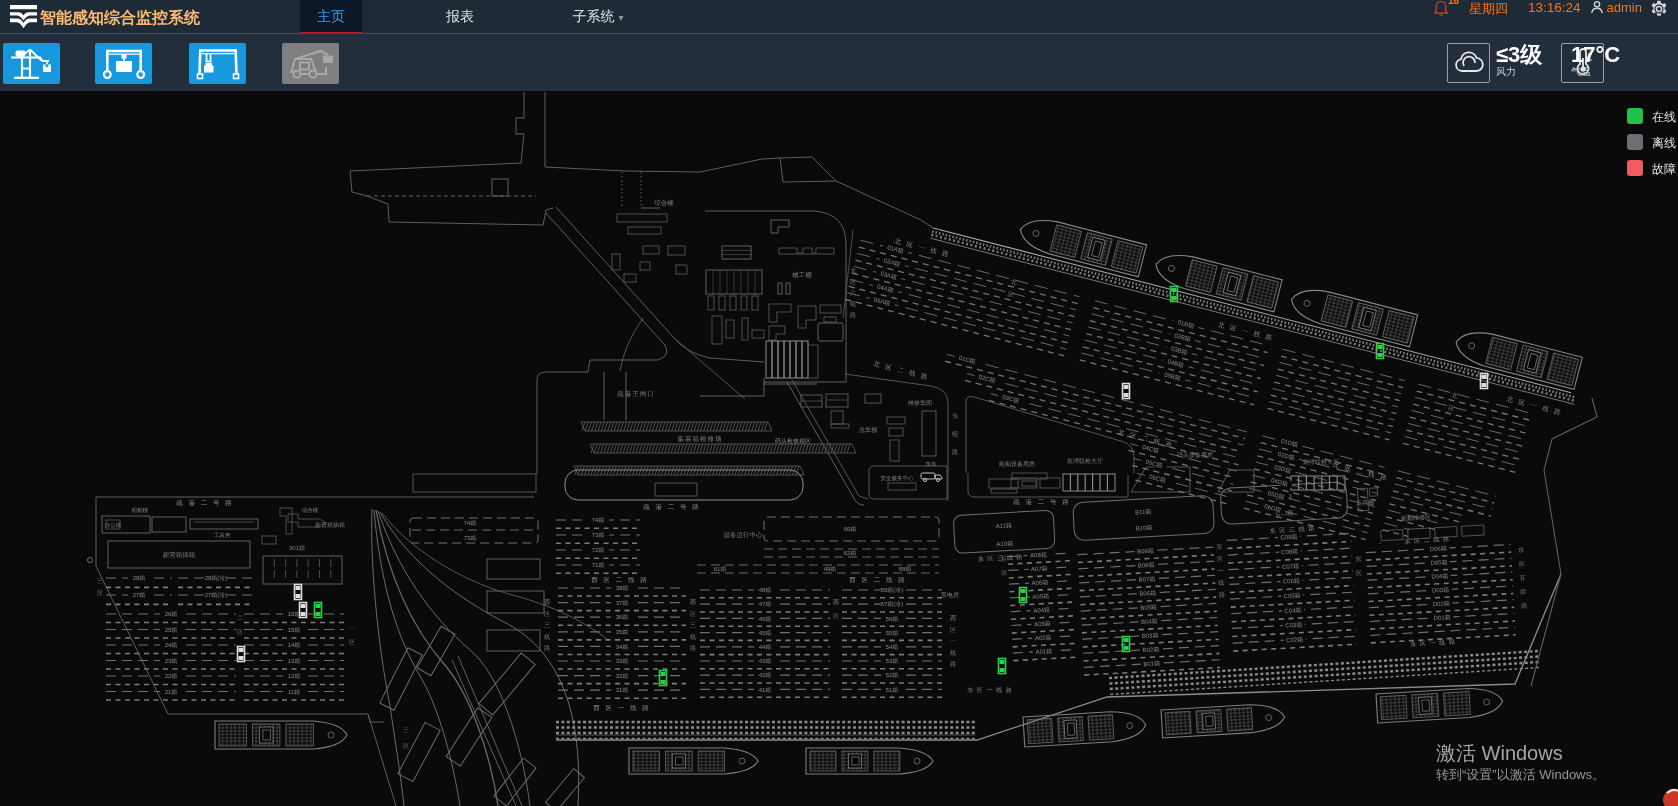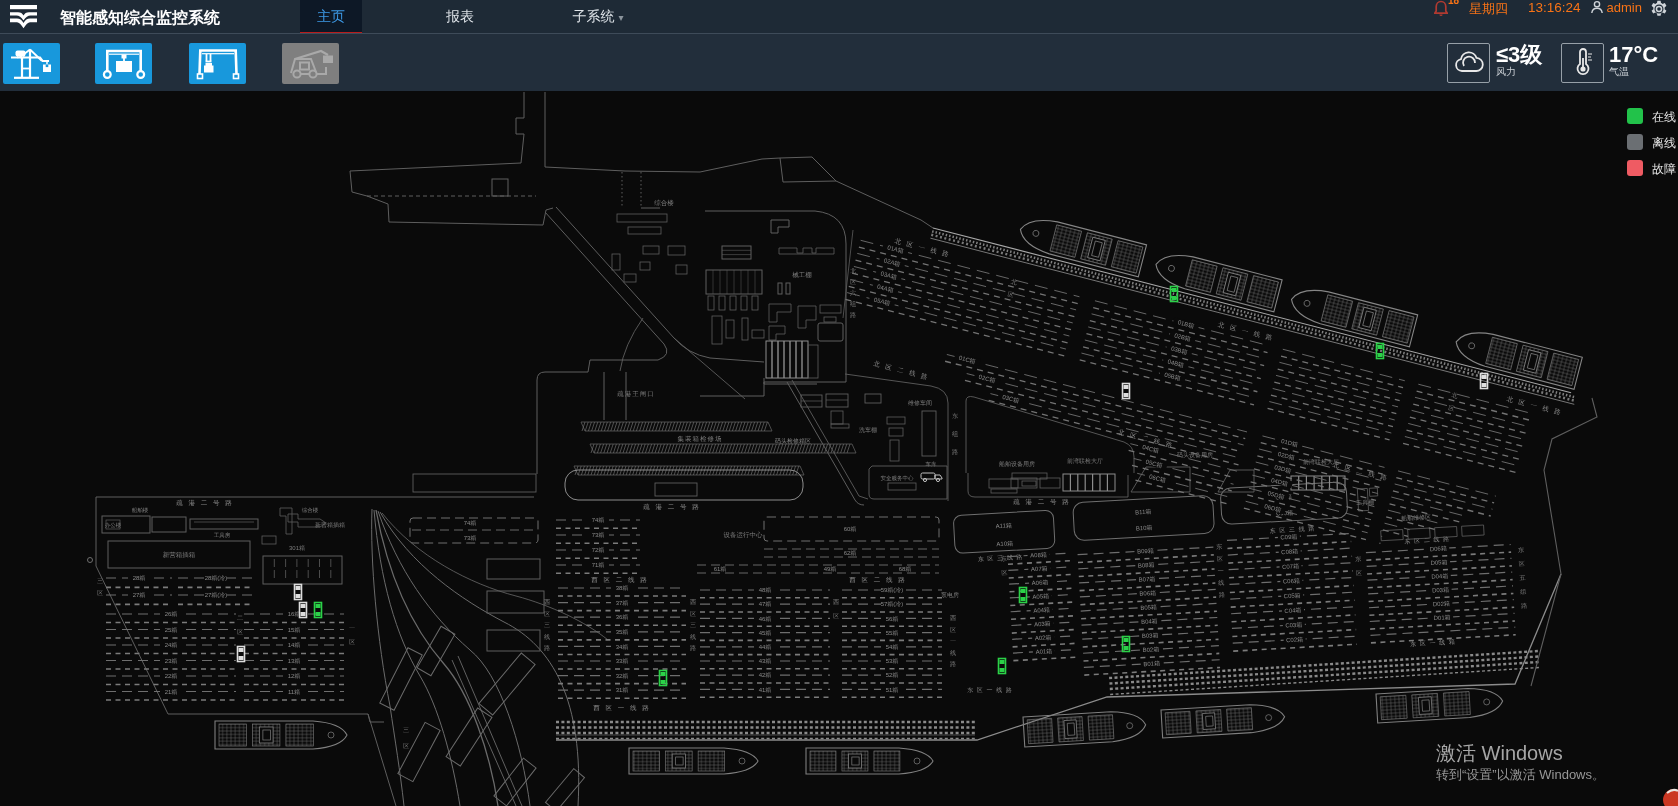--- a/index.html
+++ b/index.html
@@ -1,18 +1,18 @@
 <!DOCTYPE html>
 <html><head><meta charset="utf-8">
 <style>
 *{margin:0;padding:0;box-sizing:border-box}
 html,body{width:1678px;height:806px;overflow:hidden;background:#0a0a0a;font-family:"Liberation Sans",sans-serif}
 .hdr{position:absolute;left:0;top:0;width:1678px;height:33px;background:#1e2a36}
 .logo{position:absolute;left:10px;top:4px}
-.title{position:absolute;left:60px;top:8px;font-size:16px;font-weight:bold;color:#ffffff}
+.title{position:absolute;left:40px;top:8px;font-size:16px;font-weight:bold;color:#fdba74}
 .tab{position:absolute;top:0;height:33px;line-height:33px;font-size:14px;color:#dfe4e9;text-align:center}
 .tab.active{background:#0d1826;color:#3d9ae8;border-bottom:1px solid #b91c1c}
 .hright{position:absolute;right:10px;top:0;height:33px;display:flex;color:#f97316;font-size:13px}
 .tbar{position:absolute;left:0;top:33px;width:1678px;height:58px;background:#222e3b;border-top:1px solid #3e4b59}
 .btn{position:absolute;top:9px;width:57px;height:41px;background:#1898dc;border-radius:2px;display:flex;align-items:center;justify-content:center}
 .btn.gray{background:#7f7f7f}
 .wbox{position:absolute;top:9px;width:43px;height:40px;border:1px solid #97a0a8;border-radius:2px;display:flex;align-items:center;justify-content:center}
 .wtxt{position:absolute;top:11px;color:#fff}
 .wtxt .v{font-size:22px;font-weight:bold;line-height:20px}
 .wtxt .l{font-size:10px;color:#cdd2d7;line-height:13px}
@@ -121,21 +121,21 @@
       <div class="l">风力</div>
     </div>
  <div class="wbox" style="left:1561px">
   <svg width="26" height="30" viewBox="0 0 26 30">
    <path d="M10,4 a3,3 0 0 1 6,0 L16,16 a5.5,5.5 0 1 1 -6,0 Z" fill="none" stroke="#e8e8e8" stroke-width="1.8"></path>
    <circle cx="13" cy="21" r="2.6" fill="#e8e8e8"></circle>
    <path d="M13,21 L13,10" stroke="#e8e8e8" stroke-width="1.8"></path>
    <path d="M18,6 h4 M18,9 h3 M18,12 h4" stroke="#e8e8e8" stroke-width="1"></path>
   </svg>
  </div>
- <div class="wtxt" style="left:1609px">
+ <div class="wtxt" style="left:1571px">
       <div class="v">17°C</div>
       <div class="l">气温</div>
     </div>
 </div>
 <div class="map">
 <svg width="1678" height="715" viewBox="0 91 1678 715" font-family="Liberation Sans, sans-serif">
 <defs>
 <pattern id="cgrid" width="4.2" height="3.4" patternUnits="userSpaceOnUse">
   <rect width="4.2" height="3.4" fill="none" stroke="#666666" stroke-width="0.5"></rect>
 </pattern>

